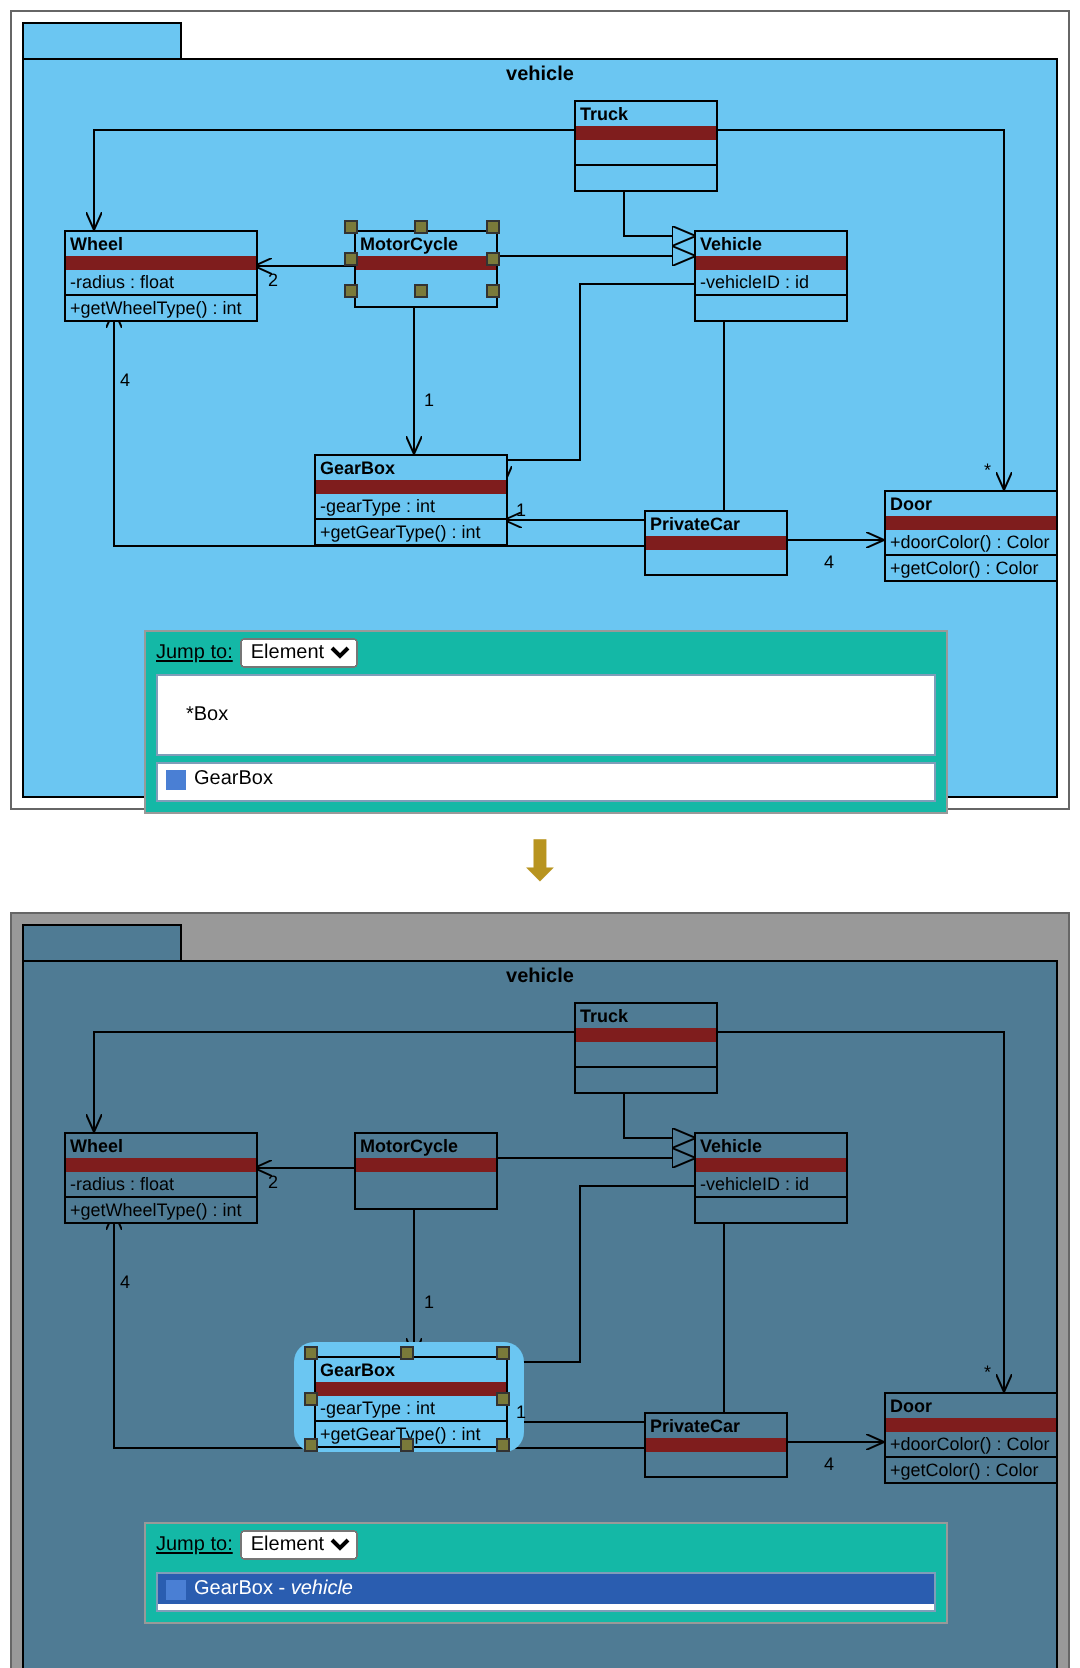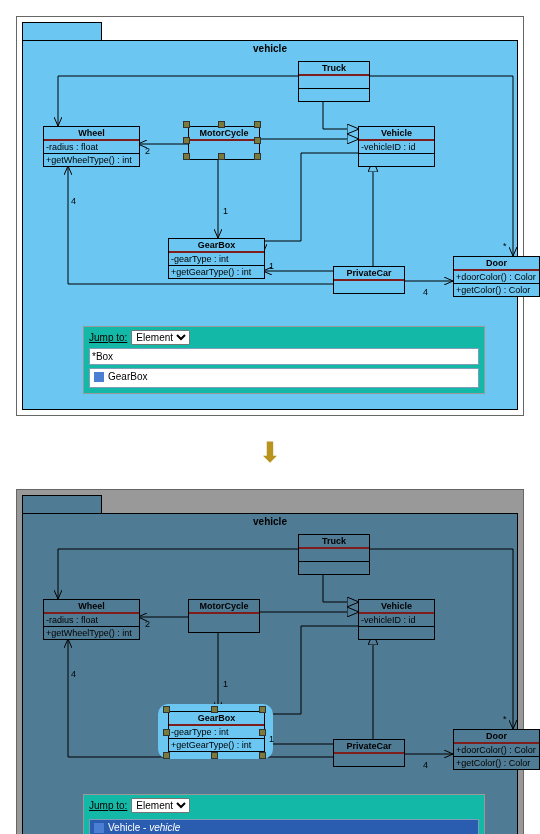--- a/index.html
+++ b/index.html
@@ -1,30 +1,30 @@
 <!DOCTYPE html>
 <html><head>
 <meta charset="utf-8">
 <style>
 body{margin:0;font-family:Arial,sans-serif;font-size:9px;background:#fff}
 .container{width:540px}
-.panel{border:1px solid #666;margin:16px;position:relative;box-sizing:border-box}
+.panel{border:1px solid #666;margin:5px;position:relative;box-sizing:border-box}
 .pkg-tab{position:absolute;top:0;left:0;width:80px;height:18px;border:1px solid #000;border-bottom:none;box-sizing:border-box}
 .pkg-body{position:absolute;top:18px;left:0;right:0;bottom:0;border:1px solid #000;box-sizing:border-box}
 .pkg-title{position:absolute;top:2px;width:100%;text-align:center;font-weight:bold;font-size:10px}
 .cls{position:absolute;border:1px solid #000;background:inherit;font-size:9px}
-.cls .hdr{border-bottom:2px solid #7f1d1d;text-align:center;font-weight:bold;padding:1px 2px}
+.cls .hdr{border-bottom:7px solid #7f1d1d;text-align:left;font-weight:bold;padding:1px 2px}
 .cls .sec{border-bottom:1px solid #000;padding:1px 2px;min-height:10px}
 .cls .sec:last-child{border-bottom:none}
 .handle{position:absolute;width:5px;height:5px;background:#7a7a3a;border:1px solid #333}
 svg.lines{position:absolute;top:0;left:0;pointer-events:none}
 .search-box{position:absolute;background:#14b8a6;border:1px solid #999;font-size:10px}
 .search-hdr{padding:3px 5px;display:flex;align-items:center;gap:4px}
 .search-hdr select{font-size:10px}
-.search-input{width:calc(100% - 10px);margin:0 5px;border:1px solid #7f9db9;padding:2px;font-size:10px;box-sizing:border-box}
+.search-input{width:calc(100% - 10px);margin:0 5px;border:1px solid #7f9db9;padding:14px;font-size:10px;box-sizing:border-box}
 .search-results{background:#fff;margin:3px 5px 5px;border:1px solid #7f9db9;min-height:18px}
 .result-row{padding:2px 4px;display:flex;align-items:center;gap:4px}
 .arrow-sep{text-align:center;font-size:28px;color:#b8941f;padding:4px}
 .cls-icon{width:10px;height:10px;background:#4a7fd4;display:inline-block;flex-shrink:0}
 .mult{position:absolute;font-size:9px}
 </style>
 </head>
 <body>
 
 <div class="container">
@@ -218,21 +218,21 @@
       <div class="mult" style="left:480px;top:200px">*</div>
 
       <div class="search-box" style="left:60px;top:280px;width:400px">
         <div class="search-hdr">
           <u><span>Jump to:</span></u>
           <select><option>Element</option></select>
         </div>
         <div class="search-results" style="padding:0">
           <div class="result-row" style="background:#2a5db0;color:#fff">
             <span class="cls-icon"></span>
-            <span><span>Vehicle - </span><i>vehicle</i></span>
+            <span><span>GearBox - </span><i>vehicle</i></span>
           </div>
         </div>
       </div>
     </div>
   </div>
 </div>
 
 </div>
 
 </body></html>

